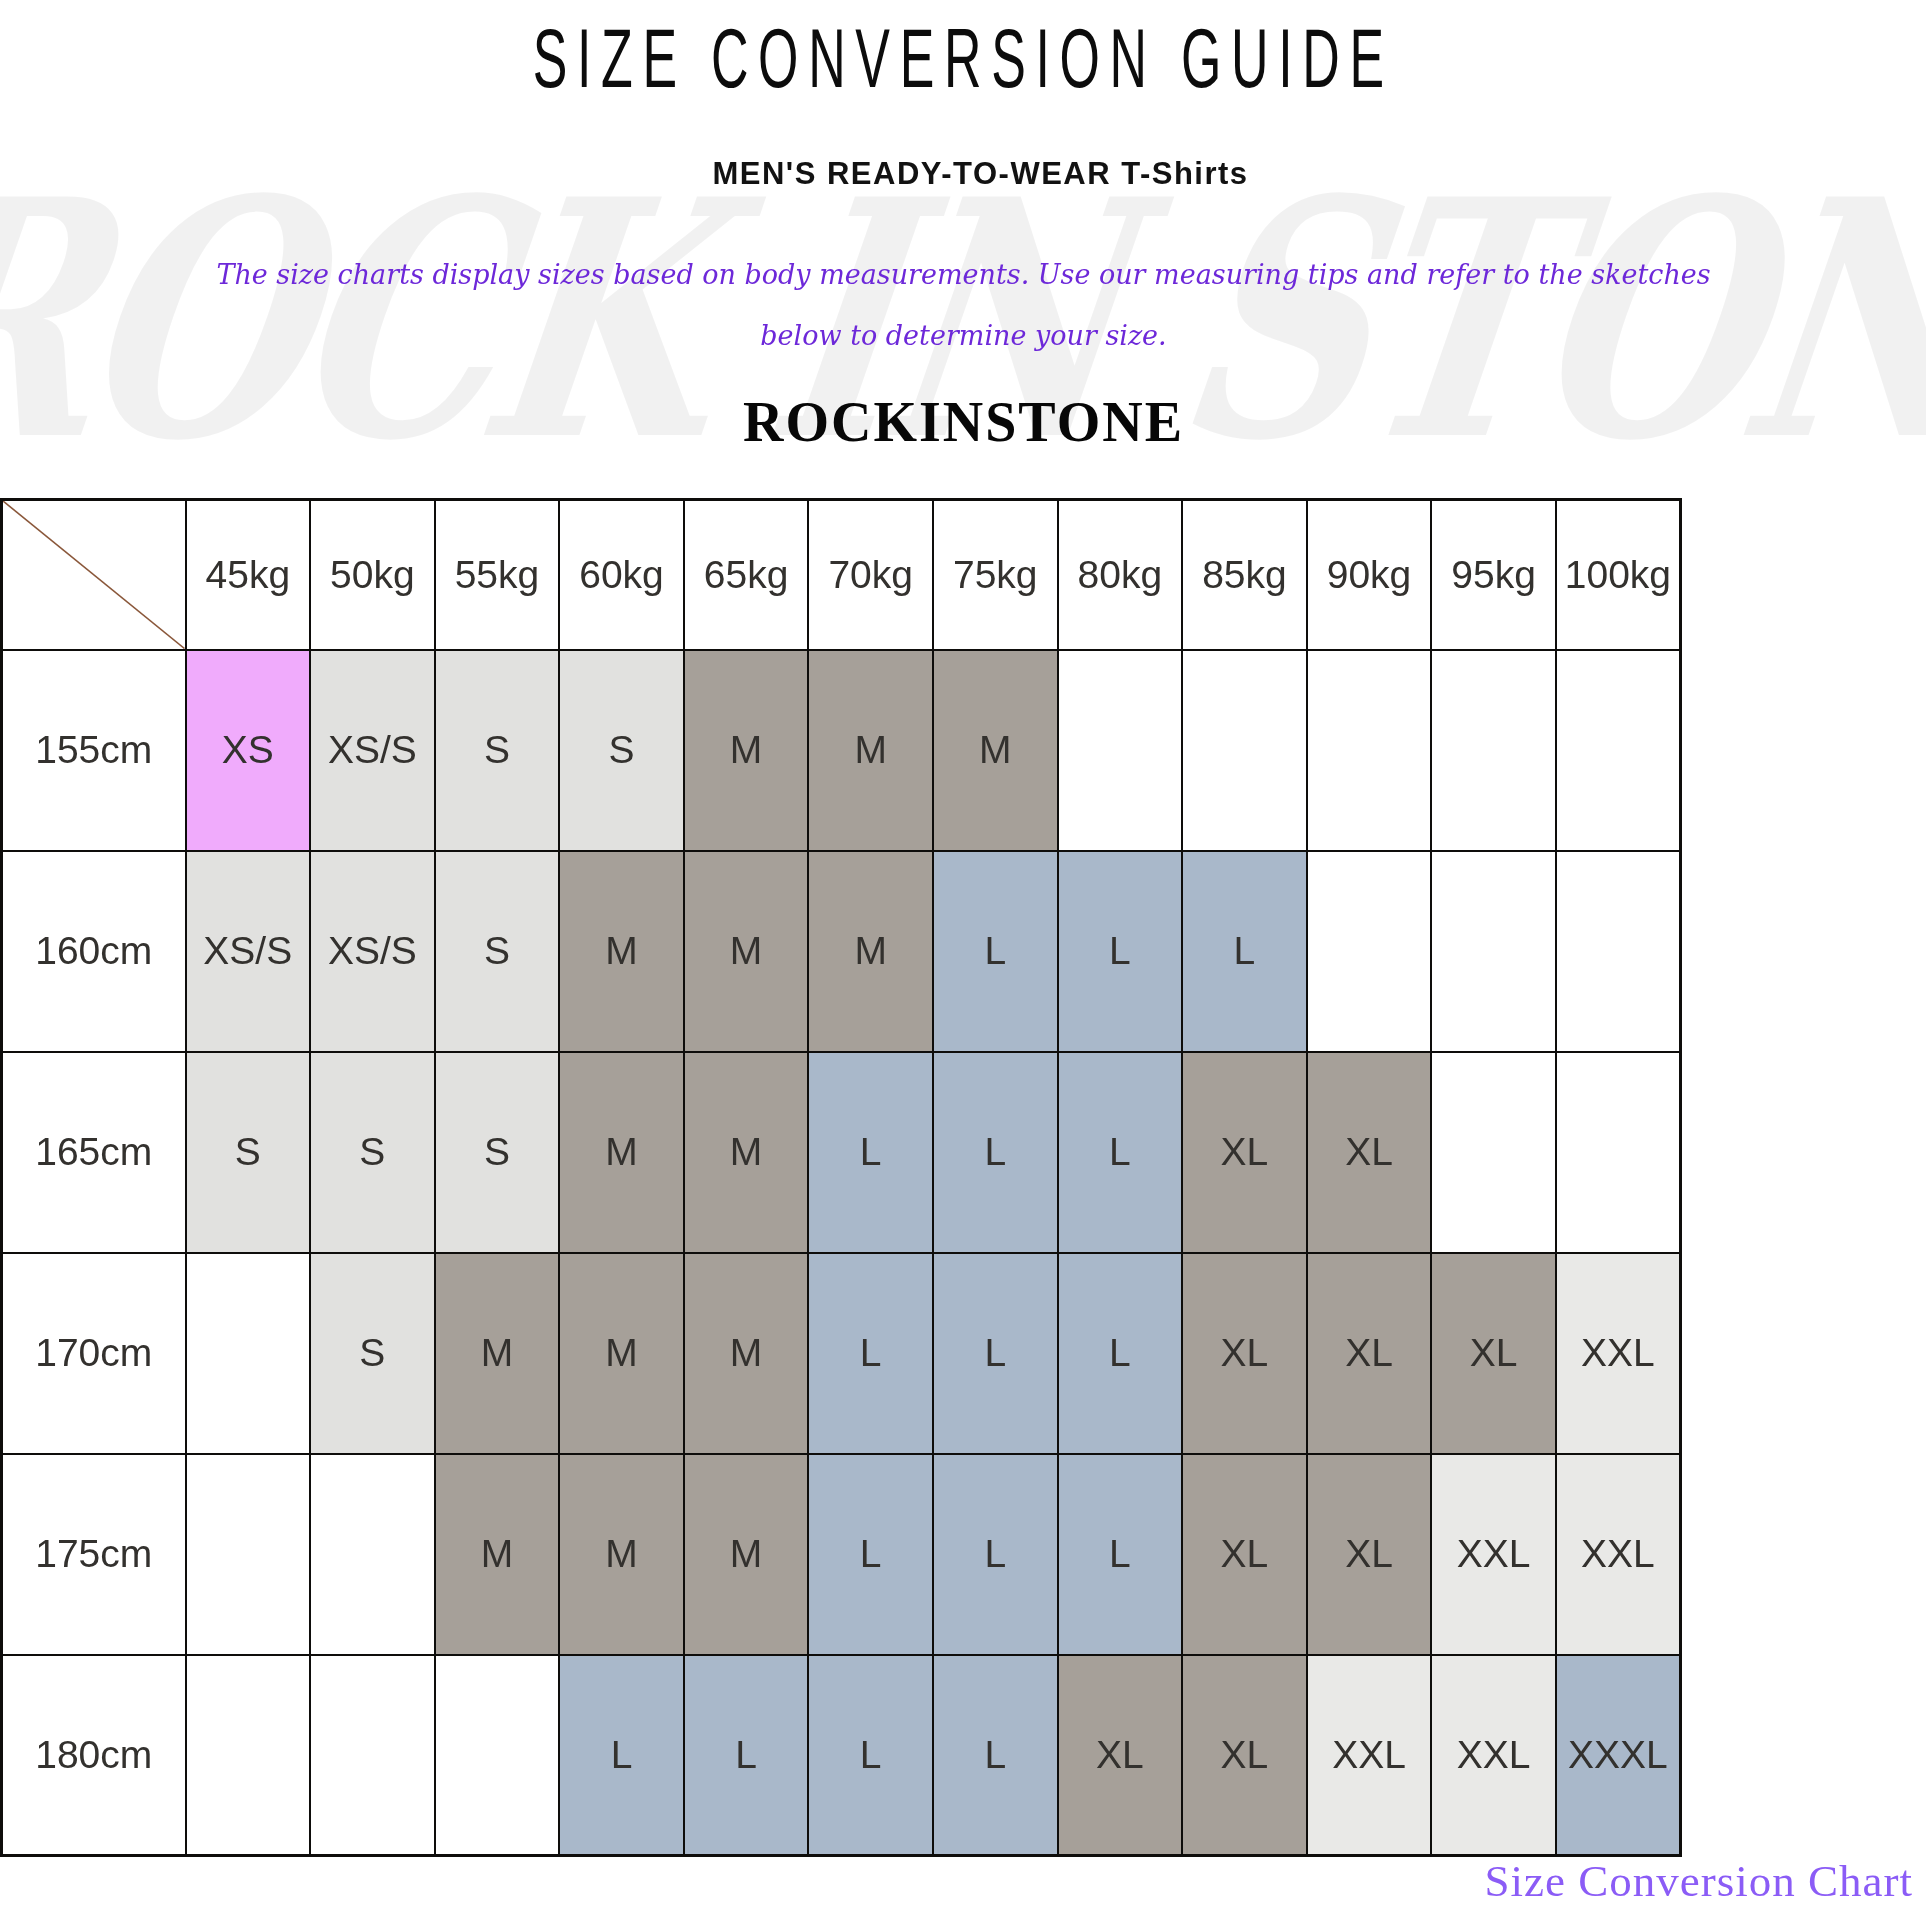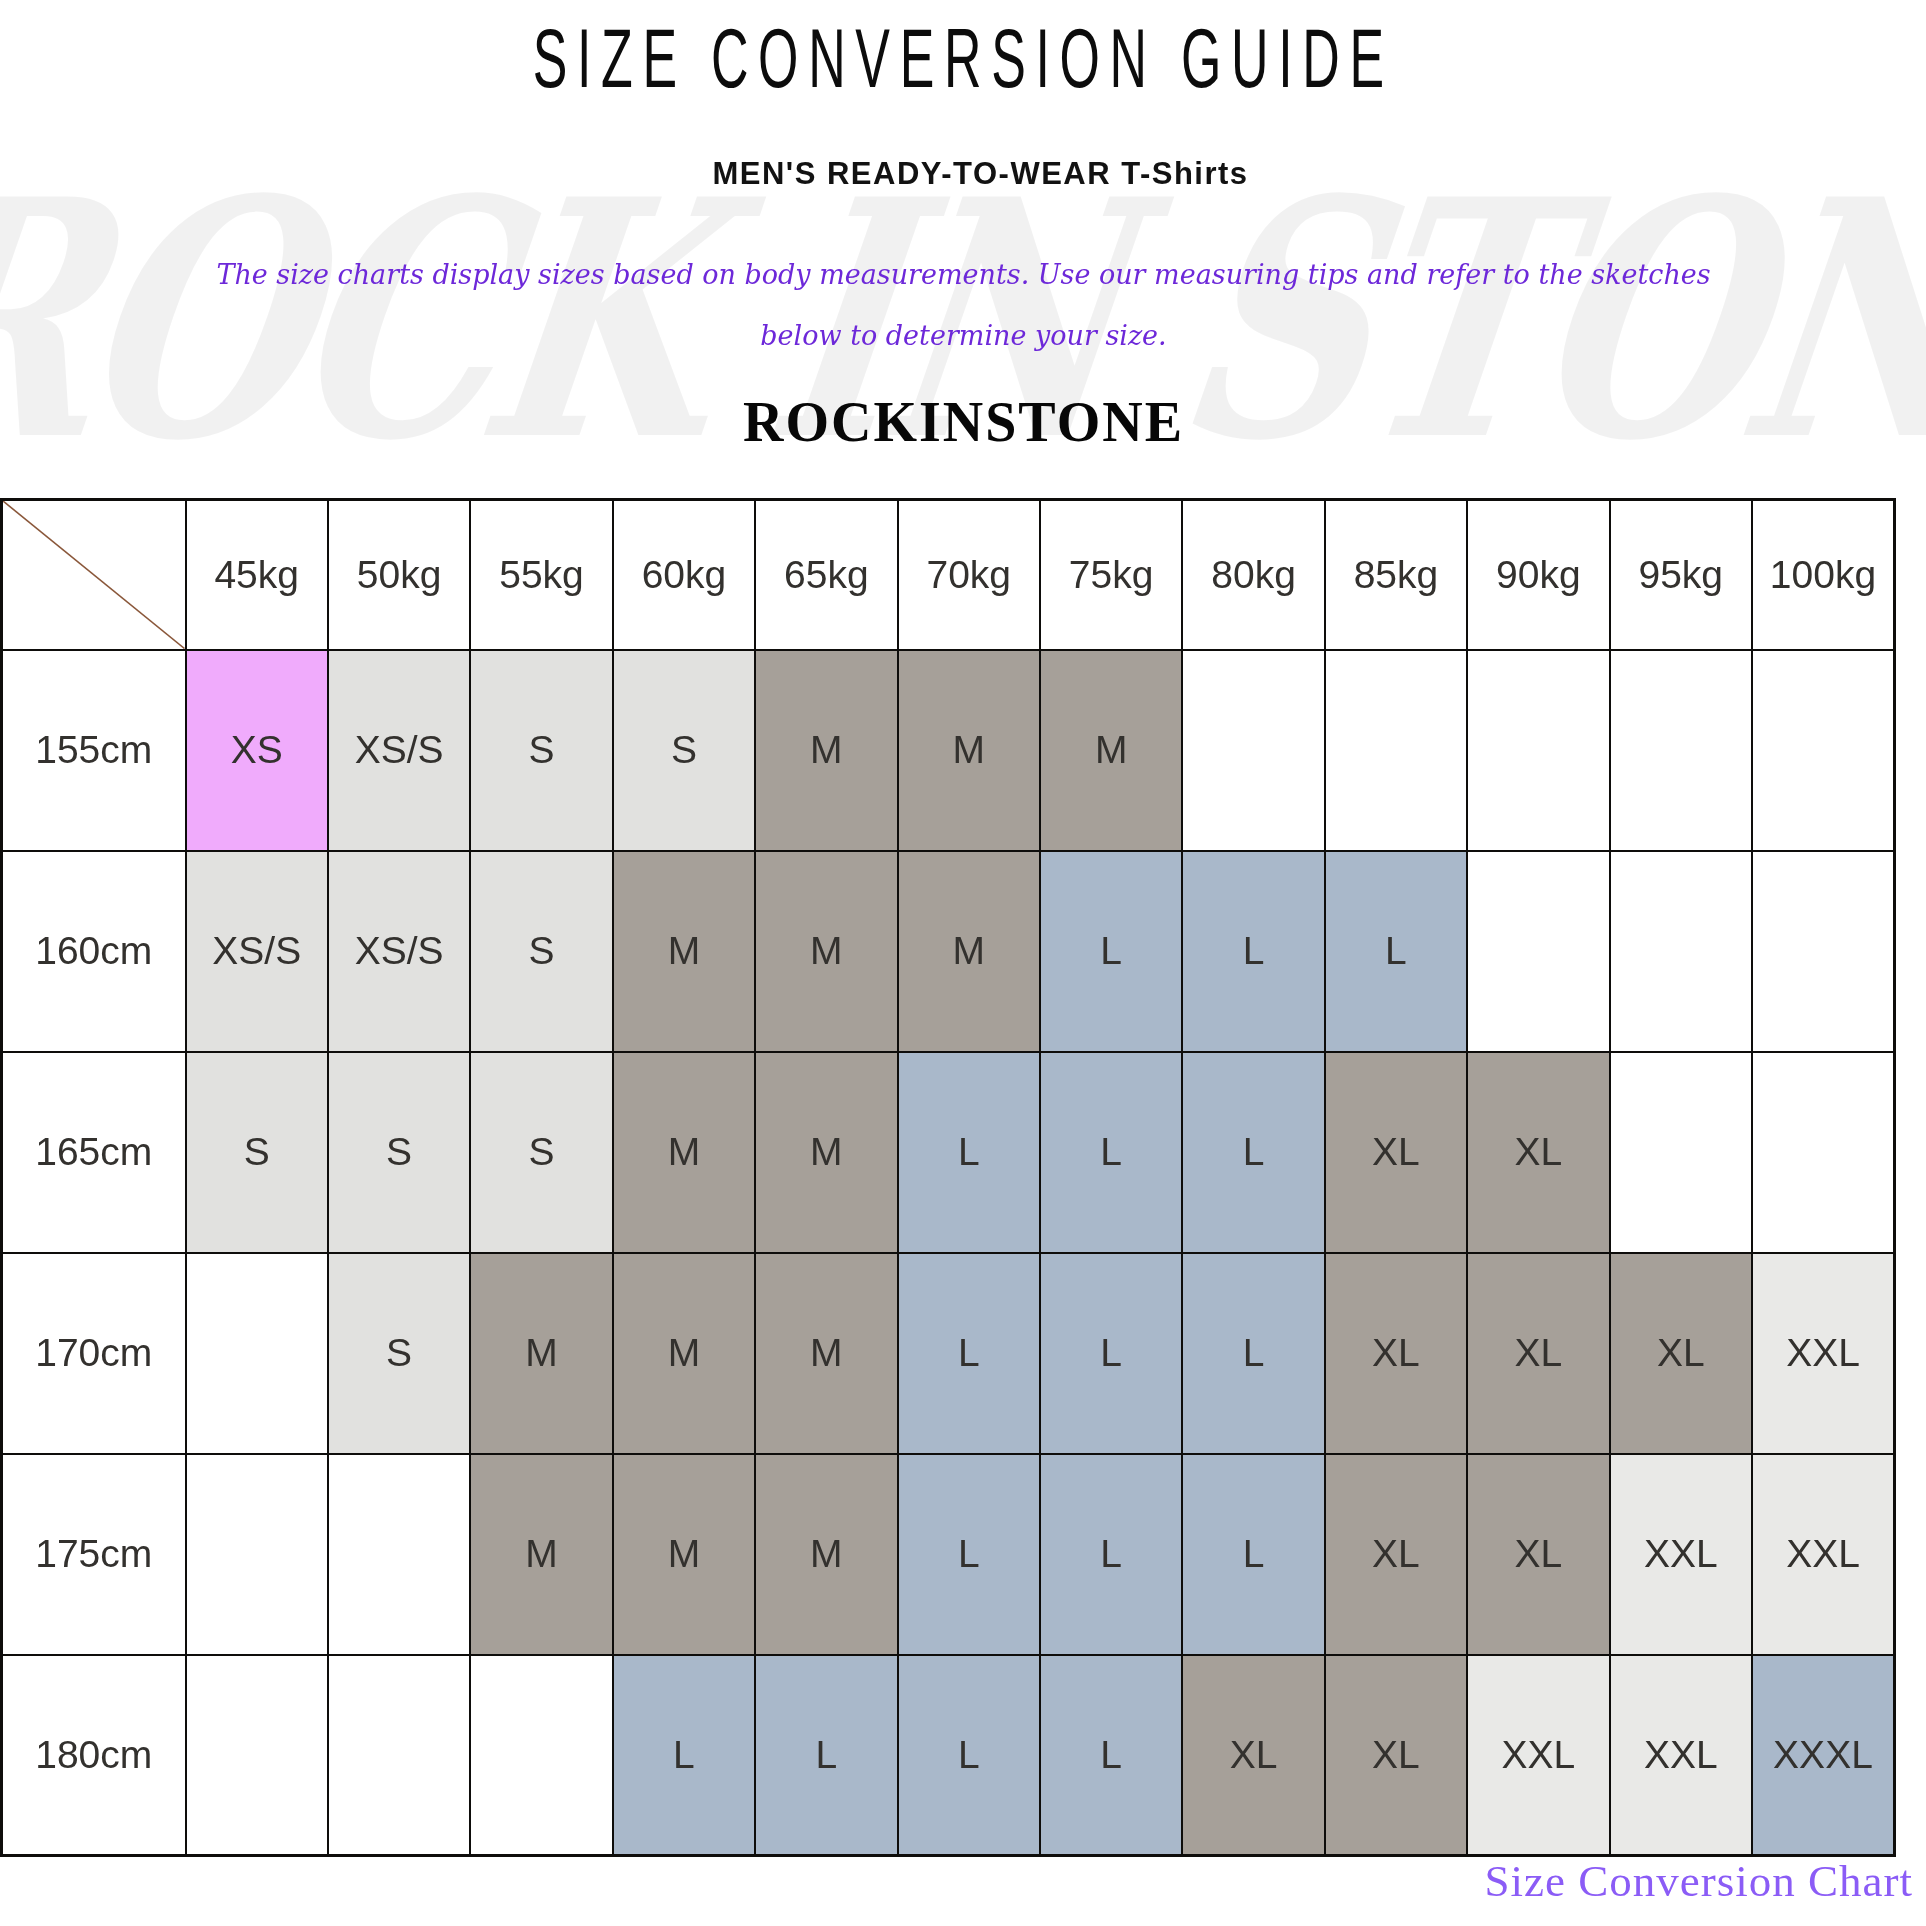--- a/index.html
+++ b/index.html
@@ -42,21 +42,21 @@
   .brand{
     position:absolute;top:390px;left:0;width:100%;text-align:center;
     font-family:"Liberation Serif",serif;font-weight:700;
     font-size:56px;letter-spacing:2px;color:#070707;
   }
 
   
   .table-wrap{position:absolute;top:498px;left:0;}
   table.size-table{
     border-collapse:collapse;table-layout:fixed;
-    width:1896px;height:1359px;
+    width:1682px;height:1359px;
     border:3px solid var(--grid);
   }
   table.size-table col.label-col{width:184px;}
   table.size-table th,table.size-table td{
     border:2px solid var(--grid);
     text-align:center;vertical-align:middle;
     font-size:39px;color:var(--cell-text);
     padding:0;overflow:hidden;
   }
   table.size-table thead tr{height:150px;}

